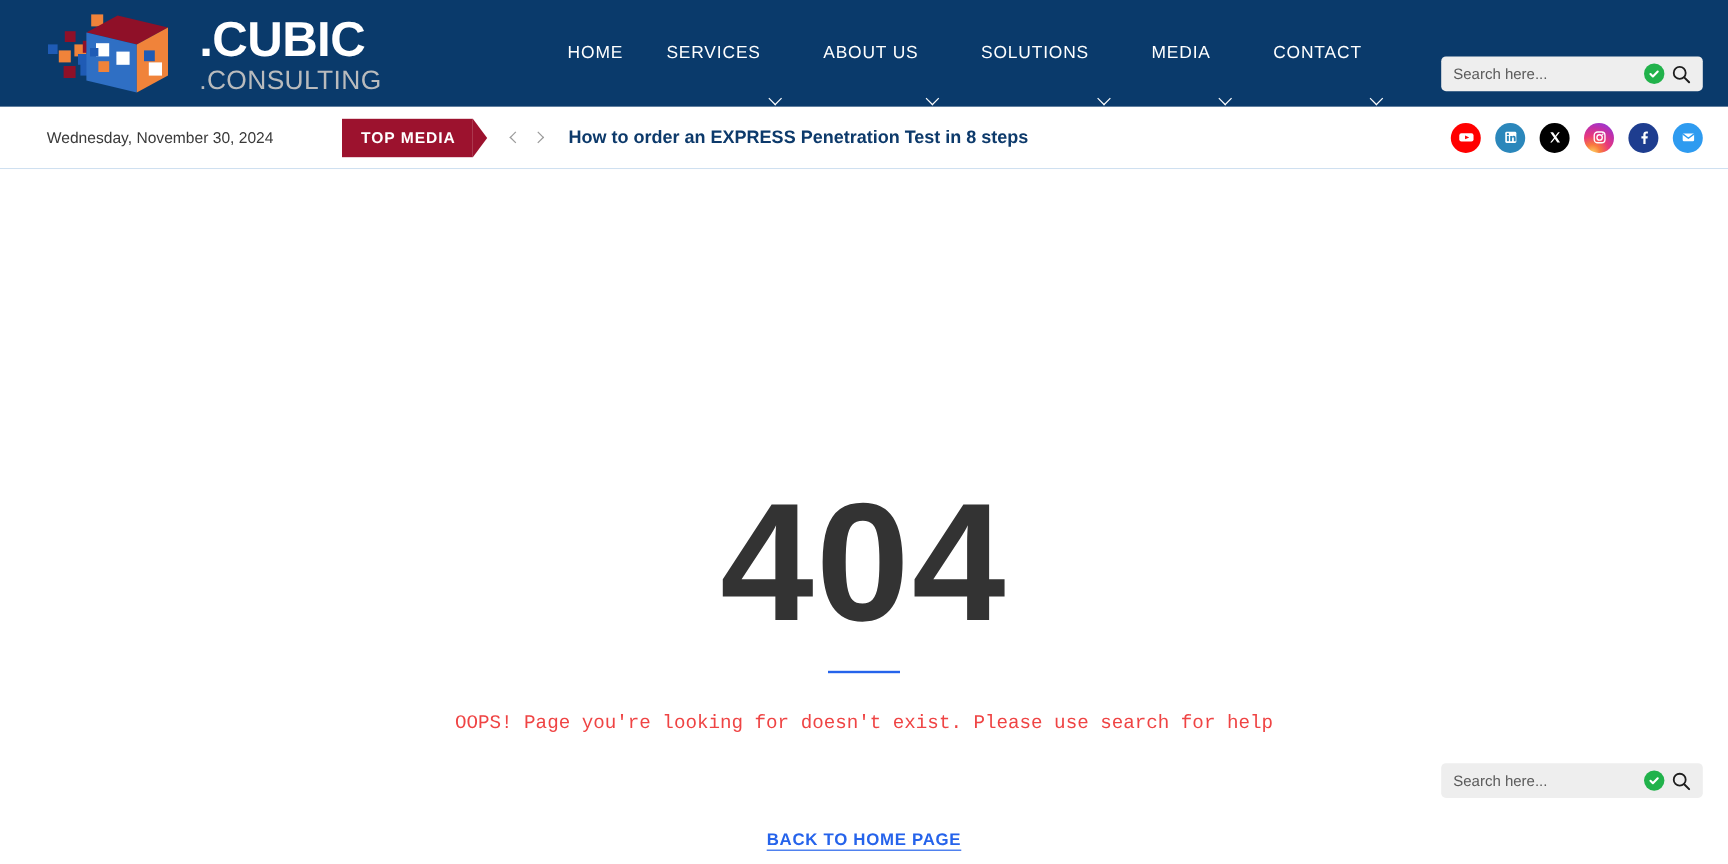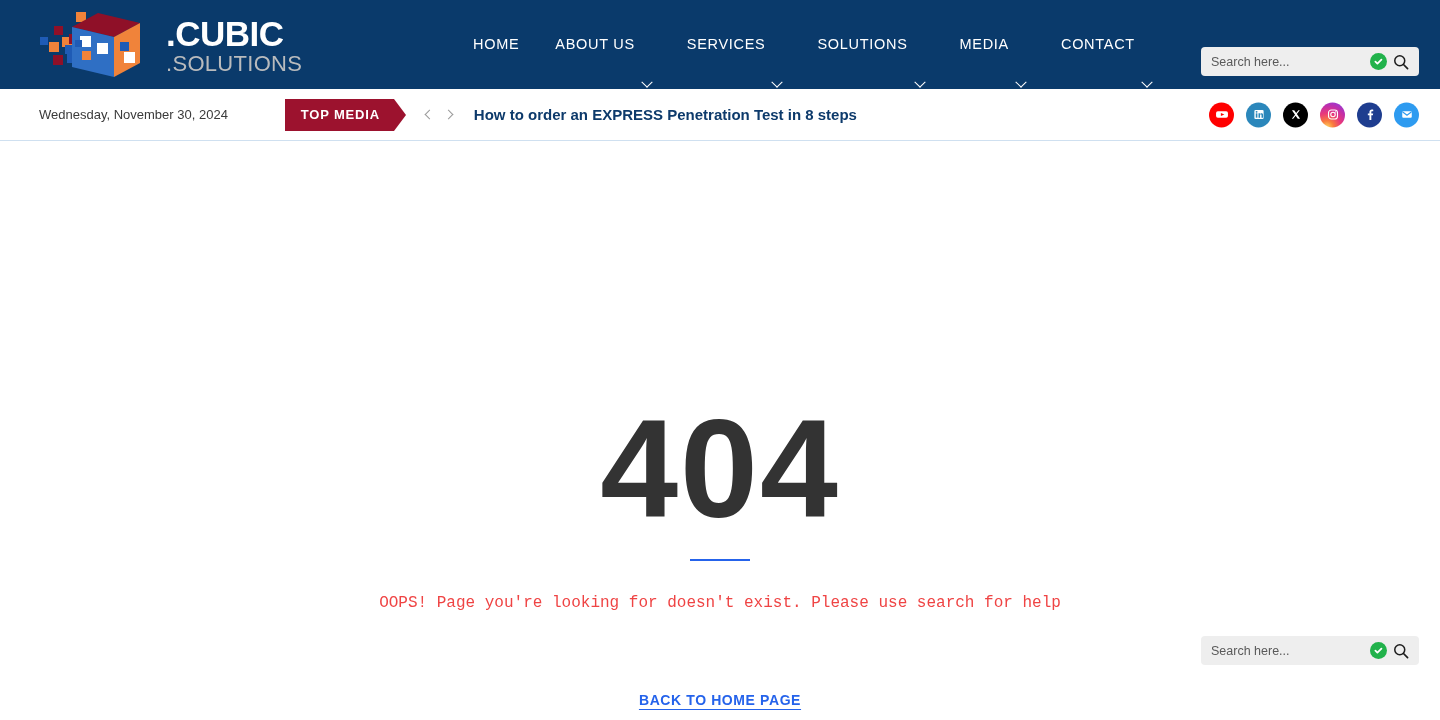--- a/index.html
+++ b/index.html
@@ -47,21 +47,21 @@
 
   .logo-text {
     display: flex;
     flex-direction: column;
     justify-content: center;
     line-height: 1;
     margin-left: -6px;
   }
   .logo-text .line1 {
     color: #ffffff;
-    font-size: 35px;
+    font-size: 41px;
     font-weight: 700;
     letter-spacing: -0.5px;
     font-family: "Liberation Sans", sans-serif;
   }
   .logo-text .line2 {
     color: #b9bbbd;
     font-size: 22px;
     font-weight: 400;
     letter-spacing: 0.3px;
     margin-top: 2px;
@@ -329,34 +329,34 @@
         <rect x="44" y="27" width="11" height="11" fill="#ffffff"></rect>
         <rect x="61" y="34" width="11" height="11" fill="#ffffff"></rect>
         <rect x="46" y="42" width="9" height="9" fill="#f0833a"></rect>
         <rect x="39" y="31" width="7" height="7" fill="#1f5bb5"></rect>
         <rect x="84" y="33" width="9" height="9" fill="#1f5bb5"></rect>
         <rect x="88" y="43" width="11" height="11" fill="#ffffff"></rect>
       </svg>
     </div>
     <div class="logo-text">
       <span class="line1">.CUBIC</span>
-      <span class="line2">.SOLUTIONS</span>
+      <span class="line2">.CONSULTING</span>
     </div>
   </div>
 
   <nav class="main-nav">
     <div class="nav-item">
       <span>HOME</span>
     </div>
     <div class="nav-item">
+      <span>SERVICES</span>
+      <i class="caret"></i>
+    </div>
+    <div class="nav-item">
       <span>ABOUT US</span>
-      <i class="caret"></i>
-    </div>
-    <div class="nav-item">
-      <span>SERVICES</span>
       <i class="caret"></i>
     </div>
     <div class="nav-item">
       <span>SOLUTIONS</span>
       <i class="caret"></i>
     </div>
     <div class="nav-item">
       <span>MEDIA</span>
       <i class="caret"></i>
     </div>

